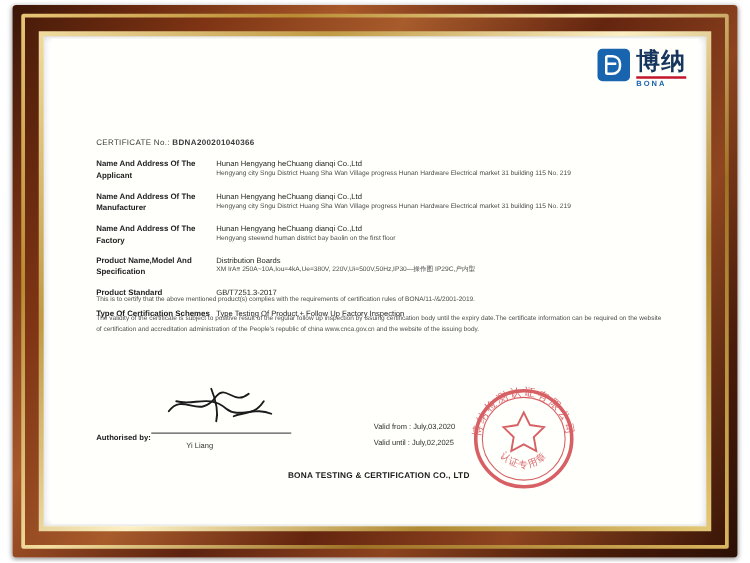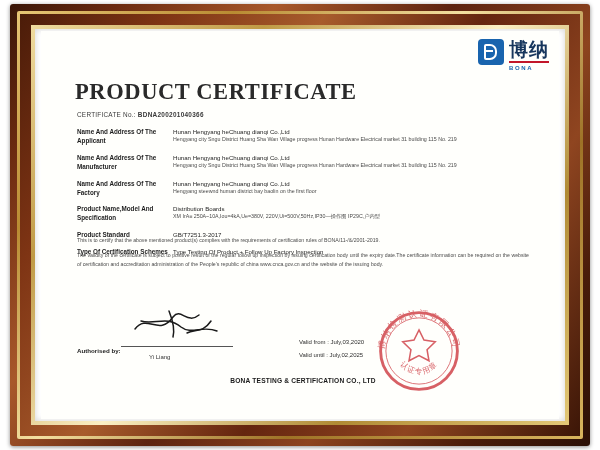--- a/index.html
+++ b/index.html
@@ -287,21 +287,20 @@
 
     <div class="logo-row">
       <div class="logo-mark"></div>
       <div class="logo-text-wrap">
         <div class="logo-cn">博纳</div>
         <div class="logo-rule"></div>
         <div class="logo-sub">BONA</div>
       </div>
     </div>
 
-    <div class="cert-title">PRODUCT CERTIFICATE</div>
 
     <div class="cert-no">
       <span>CERTIFICATE No.:</span>
       <b>BDNA200201040366</b>
     </div>
 
     <div class="fields">
 
       <div class="frow">
         <div class="flabel">Name And Address Of The Applicant</div>

